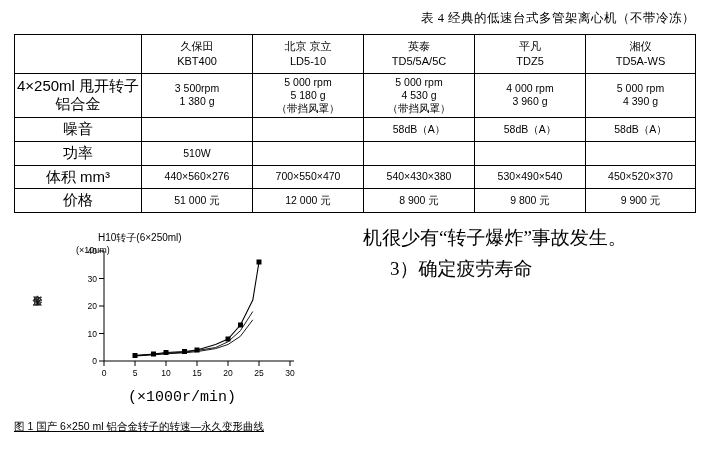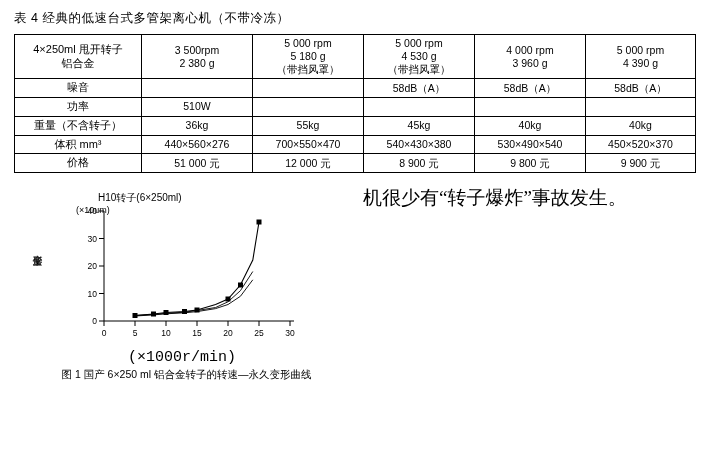--- a/index.html
+++ b/index.html
@@ -11,23 +11,23 @@
     overflow:hidden;
     position:relative;
   }
   .page{
     position:relative;
     width:709px;height:463px;
     box-sizing:border-box;
     padding:8px 14px 0 14px;
   }
   .table-caption{
-    text-align:left;
+    text-align:right;
     font-size:12.5px;
-    font-family:Liberation Sans, sans-serif;
+    font-family:Liberation Serif, serif;
     letter-spacing:.5px;
     margin:2px 0 7px 0;
     font-weight:normal;
   }
   table.main{
     border-collapse:collapse;
     width:681px;
     margin:0 auto;
     table-layout:fixed;
   }
@@ -39,21 +39,21 @@
     line-height:1.25;
     padding:2px 1px;
     font-family:"Liberation Sans", sans-serif;
   }
   table.main td.head{
     font-size:11px;
     padding:4px 1px;
     line-height:1.35;
   }
   table.main td.rowlabel{
-    font-size:11px;
+    font-size:15px;
   }
   .lower{
     position:relative;
     margin-top:10px;
     display:flex;
     width:681px;
     margin-left:auto;margin-right:auto;
   }
   .fig-col{
     width:345px;
@@ -63,24 +63,24 @@
     width:336px;
     font-size:19px;
     line-height:1.62;
     text-align:justify;
     padding-left:4px;
     box-sizing:border-box;
   }
   .text-col p{margin:0;}
   .text-col p.indent{text-indent:27px;}
   .fig-caption{
-    text-align:center;
     font-size:10.5px;
     font-family:"Liberation Sans", sans-serif;
-    margin-top:4px;
+    margin-top:16px;
+    text-decoration:underline;
   }
   .chart-wrap{
     position:relative;
     width:300px;
     height:175px;
     margin:6px 0 0 22px;
     text-align:right;
   }
   .chart-title{
     position:absolute;
@@ -115,29 +115,52 @@
   <table class="main">
     <colgroup>
       <col style="width:127px">
       <col style="width:111px">
       <col style="width:111px">
       <col style="width:111px">
       <col style="width:111px">
       <col style="width:110px">
     </colgroup>
     <tbody>
+      <tr>
+        <td class="head"></td>
+        <td class="head">
+          <div>久保田</div>
+          <div>KBT400</div>
+        </td>
+        <td class="head">
+          <div>北京 京立</div>
+          <div>LD5-10</div>
+        </td>
+        <td class="head">
+          <div>英泰</div>
+          <div>TD5/5A/5C</div>
+        </td>
+        <td class="head">
+          <div>平凡</div>
+          <div>TDZ5</div>
+        </td>
+        <td class="head">
+          <div>湘仪</div>
+          <div>TD5A-WS</div>
+        </td>
+      </tr>
 
       <tr>
         <td class="rowlabel">
             <div>4×250ml 甩开转子</div>
             <div>铝合金</div>
           </td>
         <td>
             <div>3 500rpm</div>
-            <div>2 380 g</div>
+            <div>1 380 g</div>
           </td>
         <td>
             <div>5 000 rpm</div>
             <div>5 180 g</div>
             <div>（带挡风罩）</div>
           </td>
         <td>
             <div>5 000 rpm</div>
             <div>4 530 g</div>
             <div>（带挡风罩）</div>
@@ -163,28 +186,20 @@
 
       <tr>
         <td class="rowlabel">功率</td>
         <td>510W</td>
         <td></td>
         <td></td>
         <td></td>
         <td></td>
       </tr>
 
-      <tr>
-        <td class="rowlabel">重量（不含转子）</td>
-        <td>36kg</td>
-        <td>55kg</td>
-        <td>45kg</td>
-        <td>40kg</td>
-        <td>40kg</td>
-      </tr>
 
       <tr>
         <td class="rowlabel">体积 mm³</td>
         <td>440×560×276</td>
         <td>700×550×470</td>
         <td>540×430×380</td>
         <td>530×490×540</td>
         <td>450×520×370</td>
       </tr>
 
@@ -257,16 +272,17 @@
             <rect x="174" y="79.5" width="5" height="5"></rect>
             <rect x="192.5" y="16.5" width="5" height="5"></rect>
           </g>
         </svg>
       </div>
       <div class="fig-caption">图 1   国产 6×250 ml 铝合金转子的转速—永久变形曲线</div>
     </div>
 
     <div class="text-col">
       <p>机很少有“转子爆炸”事故发生。</p>
+      <p class="indent">3）确定疲劳寿命</p>
     </div>
 
   </div>
 </div>
 
 </body></html>

